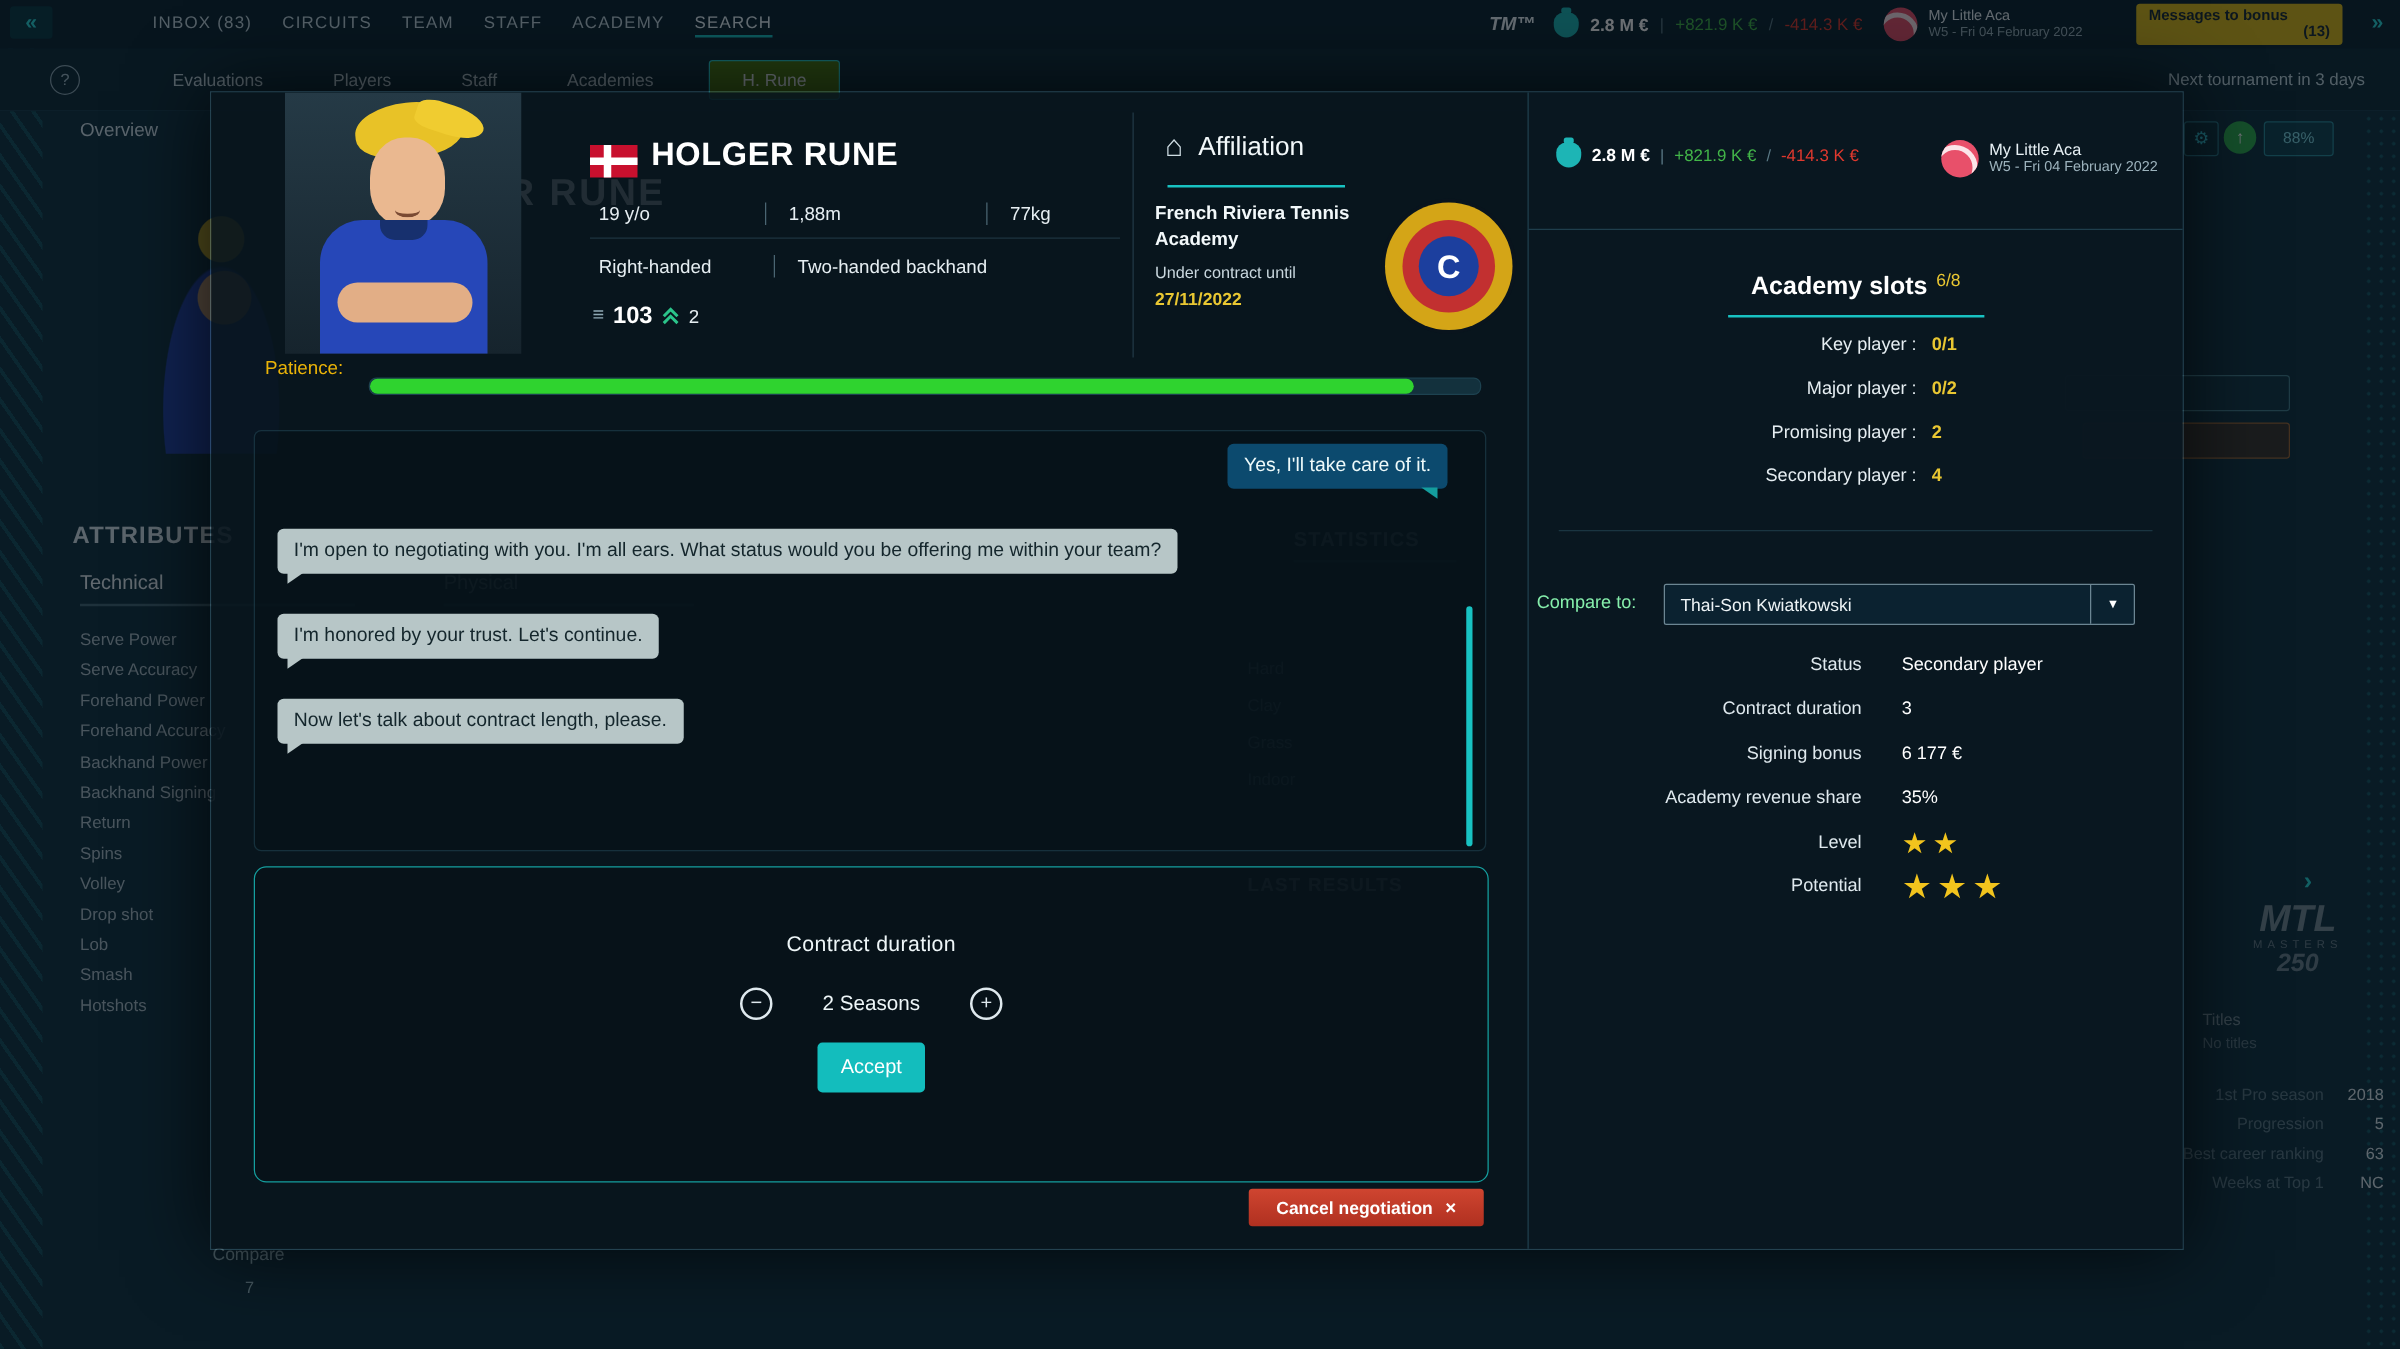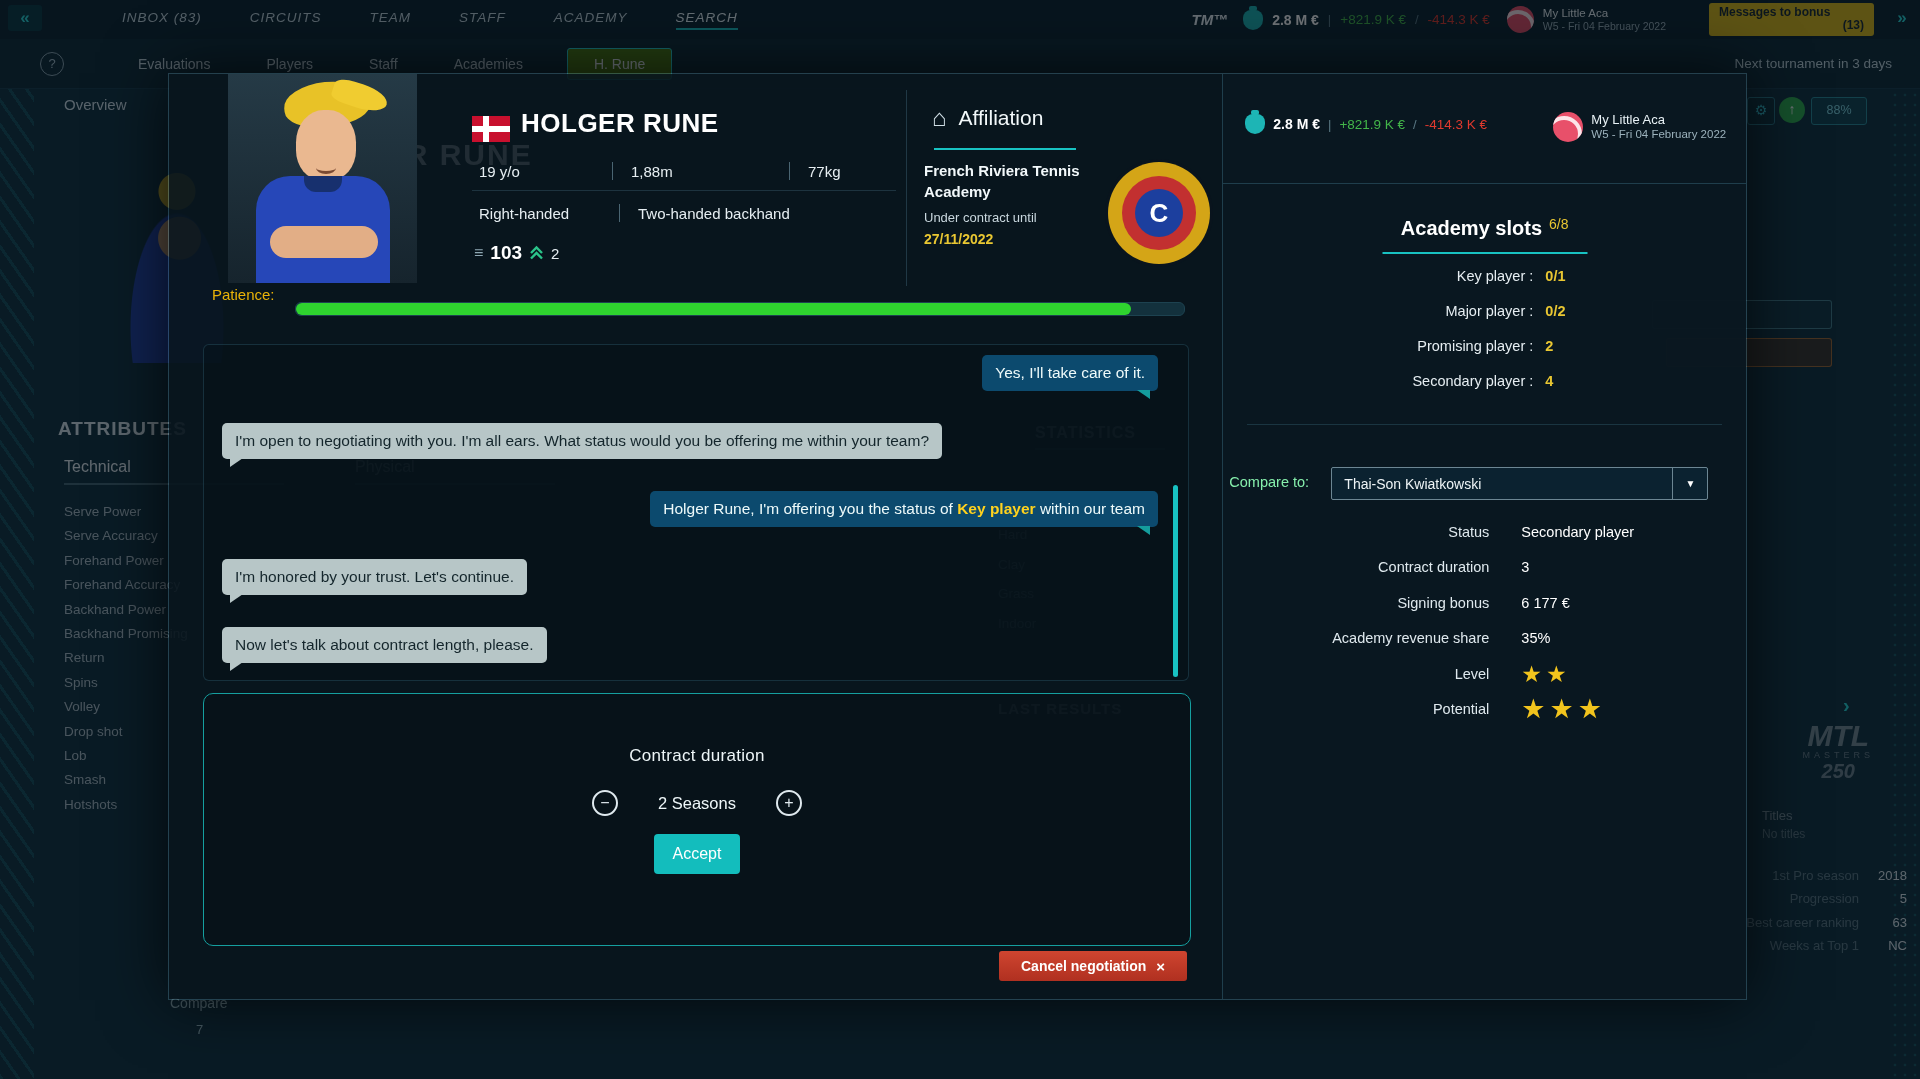--- a/index.html
+++ b/index.html
@@ -10,21 +10,21 @@
     background:repeating-linear-gradient(55deg,rgba(32,150,160,.30) 0 3px,transparent 3px 14px);}
   .right-dots{position:absolute;right:0;top:0;width:30px;height:100%;
     background:radial-gradient(rgba(32,150,160,.38) 1.5px,transparent 1.6px);background-size:10px 10px;}
   
   .topbar{position:absolute;left:0;top:0;width:100%;height:39px;background:#0c2430;
           display:flex;align-items:center;z-index:1;}
   .back{position:absolute;left:8px;top:5px;width:34px;height:26px;background:#0b3944;border-radius:3px;
         color:#2ad4d4;font-weight:bold;font-size:17px;text-align:center;line-height:25px;}
   .fwd{position:absolute;right:4px;top:5px;width:28px;height:26px;color:#2ad4d4;font-weight:bold;
        font-size:17px;text-align:center;line-height:25px;}
-  .mainnav{display:flex;gap:48px;margin-left:122px;font-size:13.5px;letter-spacing:1px;color:#c2d4dc;font-style:italic;}
+  .mainnav{display:flex;gap:24px;margin-left:122px;font-size:13.5px;letter-spacing:1px;color:#c2d4dc;}
   .mainnav span{cursor:default;}
   .mainnav .active{border-bottom:2px solid #18c2c2;padding-bottom:3px;color:#e8f4f8;}
   .topbar-right{display:flex;align-items:center;margin-left:auto;margin-right:46px;gap:9px;}
   .tm{font-weight:bold;font-style:italic;font-size:15px;color:#e8f1f5;margin-right:6px;}
   .money-icon{width:20px;height:20px;background:#1db5b5;border-radius:40% 40% 50% 50%;position:relative;}
   .money-icon::before{content:"";position:absolute;left:6px;top:-4px;width:8px;height:5px;background:#1db5b5;
      border-radius:2px;}
   .bal{font-weight:bold;font-size:14px;color:#fff;}
   .msep{color:#5a7884;font-size:13px;}
   .inc{color:#43b649;font-size:13.5px;}
@@ -265,21 +265,21 @@
     <div class="bg-overview">Overview</div>
     <div class="bg-photo"></div>
     <div class="bg-attr-title">ATTRIBUTES</div>
     <div class="bg-tech-head">Technical</div>
     <div class="bg-tech-list">
         <div>Serve Power</div>
         <div>Serve Accuracy</div>
         <div>Forehand Power</div>
         <div>Forehand Accuracy</div>
         <div>Backhand Power</div>
-        <div>Backhand Promising</div>
+        <div>Backhand Signing</div>
         <div>Return</div>
         <div>Spins</div>
         <div>Volley</div>
         <div>Drop shot</div>
         <div>Lob</div>
         <div>Smash</div>
         <div>Hotshots</div>
       </div>
     <div class="bg-phys-head">Physical</div>
     <div class="bg-stats-title">STATISTICS</div>
@@ -394,23 +394,20 @@
         <div class="patience-fill" style="width: 94%;"></div>
       </div>
 
       <div class="chat">
         <div class="crow right">
           <div class="bubble rightb">Yes, I'll take care of it.</div>
         </div>
         <div class="crow left">
           <div class="bubble left">I'm open to negotiating with you. I'm all ears. What status would you be offering me within your team?</div>
         </div>
-        <div class="crow right">
-          <div class="bubble rightb"><span>Holger Rune, I'm offering you the status of </span><span class="hl">Key player</span><span> within our team</span></div>
-        </div>
         <div class="crow left">
           <div class="bubble left">I'm honored by your trust. Let's continue.</div>
         </div>
         <div class="crow left">
           <div class="bubble left">Now let's talk about contract length, please.</div>
         </div>
         <div class="chat-scroll"></div>
       </div>
 
       <div class="contract-panel">

